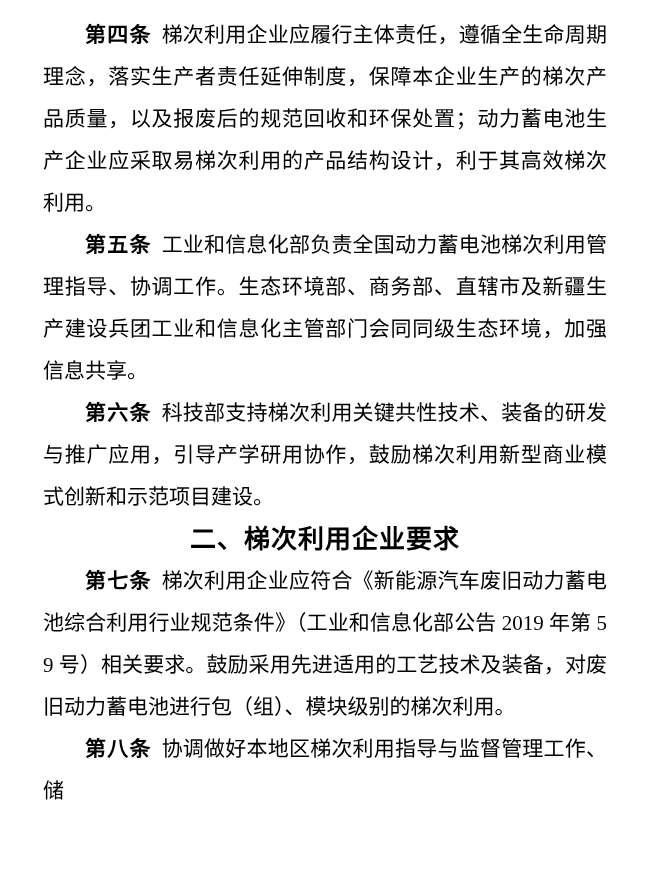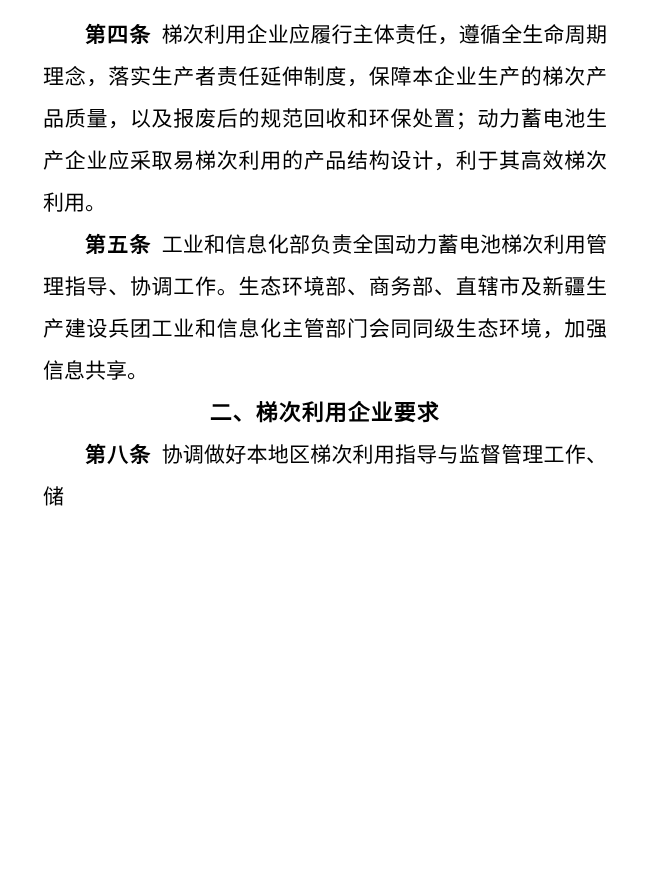--- a/index.html
+++ b/index.html
@@ -40,34 +40,36 @@
   .article-label:empty {
     display: none;
     margin: 0;
   }
   .section-heading {
     margin: 0;
     text-align: center;
     text-indent: 0;
     font-weight: bold;
     font-family: "Liberation Sans", "DejaVu Sans", sans-serif;
-    font-size: 22px;
+    font-size: 26px;
     line-height: 42px;
     letter-spacing: 1px;
   }
 </style>
 </head>
 <body>
 
 <div class="page">
 
   <p class="para"><span class="article-label">第四条</span><span>梯次利用企业应履行主体责任，遵循全生命周期理念，落实生产者责任延伸制度，保障本企业生产的梯次产品质量，以及报废后的规范回收和环保处置；动力蓄电池生产企业应采取易梯次利用的产品结构设计，利于其高效梯次利用。</span></p>
 
   <p class="para"><span class="article-label">第五条</span><span>工业和信息化部负责全国动力蓄电池梯次利用管理指导、协调工作。生态环境部、商务部、直辖市及新疆生产建设兵团工业和信息化主管部门会同同级生态环境，加强信息共享。</span></p>
 
 
+  <p class="para"><span class="article-label">第六条</span><span>科技部支持梯次利用关键共性技术、装备的研发与推广应用，引导产学研用协作，鼓励梯次利用新型商业模式创新和示范项目建设。</span></p>
 
   <h2 class="section-heading">二、梯次利用企业要求</h2>
 
+  <p class="para"><span class="article-label">第七条</span><span>梯次利用企业应符合《新能源汽车废旧动力蓄电池综合利用行业规范条件》（工业和信息化部公告 2019 年第 59 号）相关要求。鼓励采用先进适用的工艺技术及装备，对废旧动力蓄电池进行包（组）、模块级别的梯次利用。</span></p>
 
   <p class="para"><span class="article-label">第八条</span><span>协调做好本地区梯次利用指导与监督管理工作、储</span></p>
 
 </div>
 
 </body></html>

